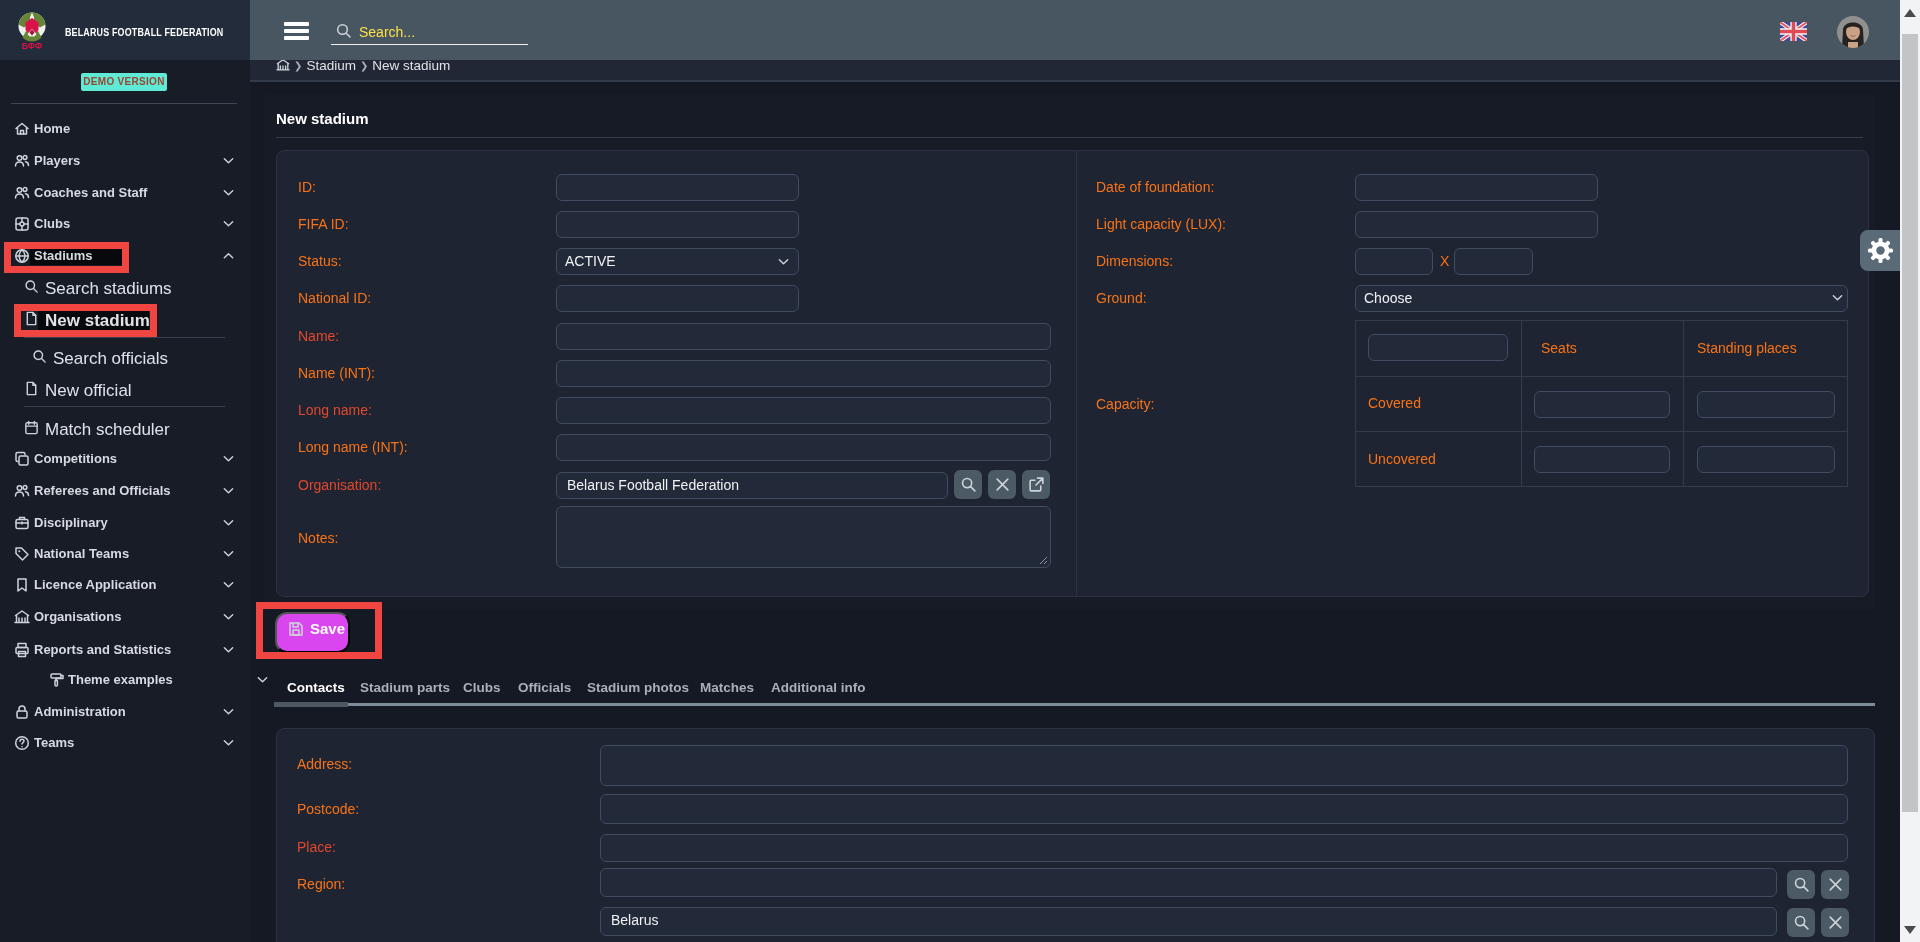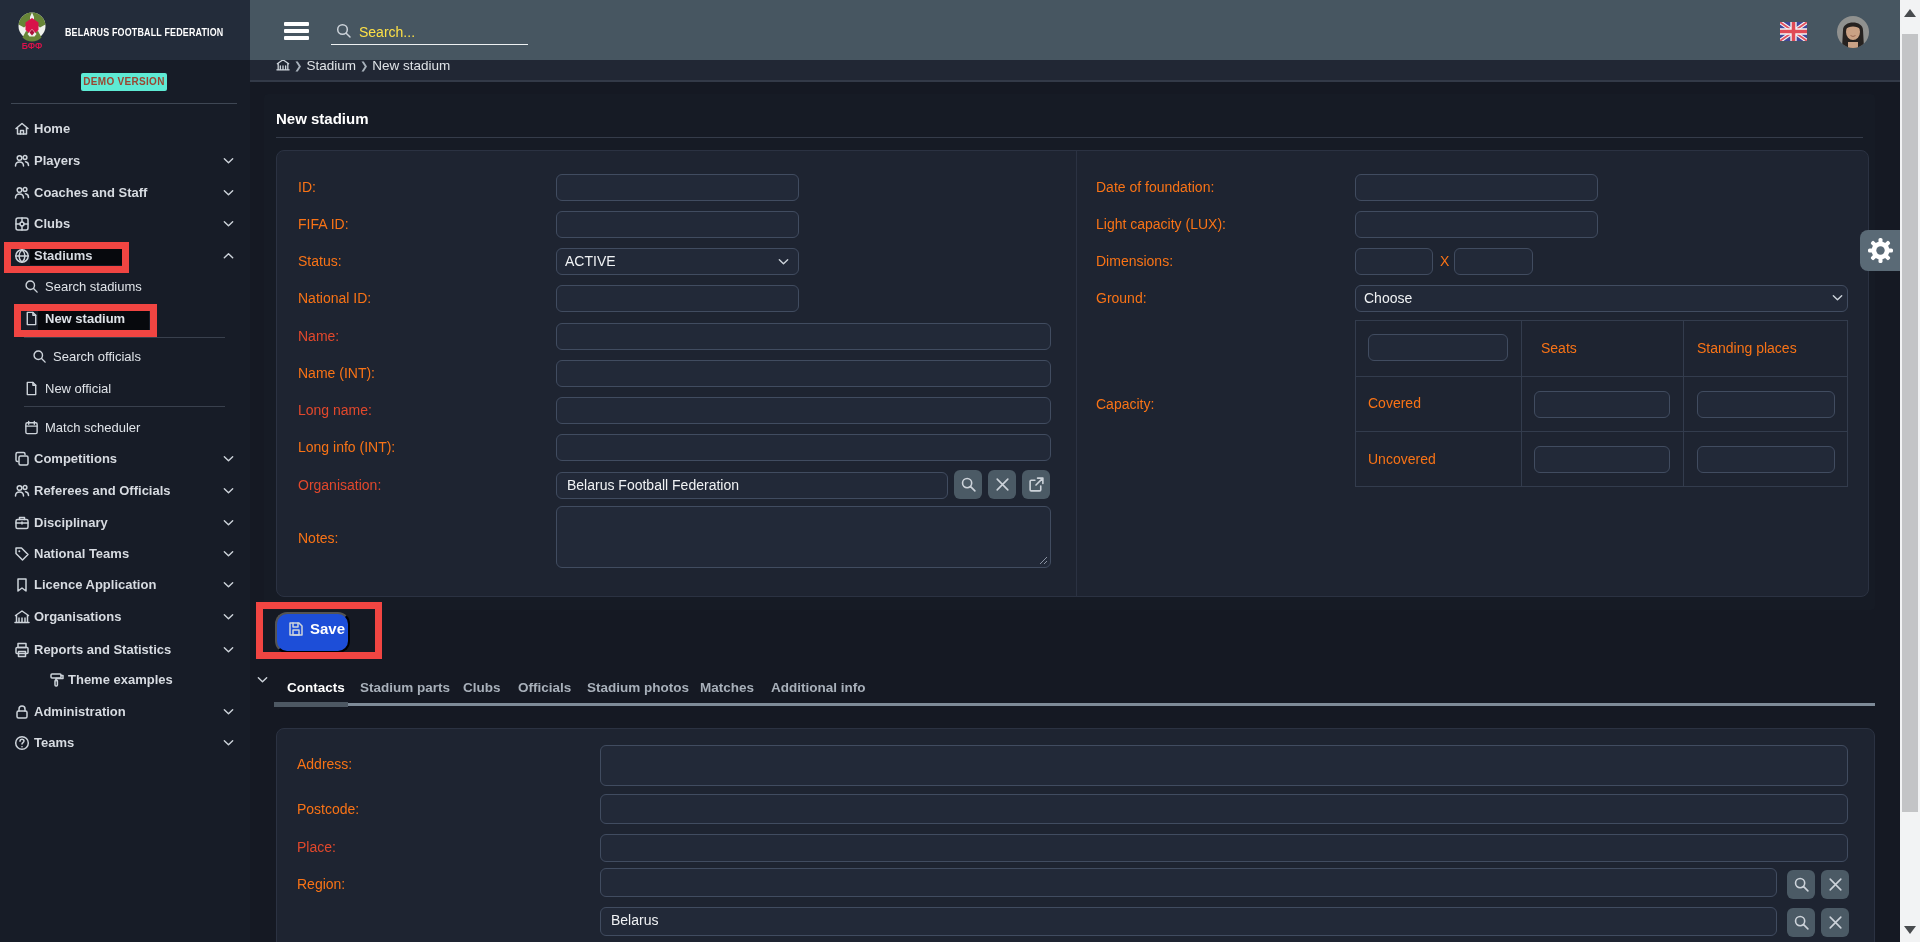--- a/index.html
+++ b/index.html
@@ -10,21 +10,21 @@
   #sidebar { position:absolute; left:0; top:0; width:250px; height:942px; background:#171c27; }
   #sidehead { position:absolute; left:0; top:0; width:250px; height:60px; background:#232c3a; }
   #sidehead .ttl { position:absolute; left:65px; top:26px; font-size:10.5px; white-space:nowrap; transform:scaleX(.85); transform-origin:left center; font-weight:bold; color:#fff; letter-spacing:.2px; }
   #demo { position:absolute; left:81px; top:73px; width:86px; height:18px; background:#5eead4; border-radius:2px;
     color:#9a4632; font-size:10px; font-weight:bold; text-align:center; line-height:18px; letter-spacing:.3px;}
   .sep1 { position:absolute; left:11px; width:226px; height:0; border-top:1px solid #3f4754; }
   .mi { position:absolute; left:0; width:250px; height:30px; color:#d7dbe1; font-size:13px; font-weight:bold; }
   .mi .ic { position:absolute; left:14px; top:7px; width:16px; height:16px; }
   .mi .lb { position:absolute; left:34px; top:7px; }
   .mi .ch { position:absolute; left:222px; top:8px; width:13px; height:13px; }
-  .smi { position:absolute; left:0; width:250px; height:30px; color:#dfe3e8; font-size:13px; font-weight:normal; }
+  .smi { position:absolute; left:0; width:250px; height:30px; color:#dfe3e8; font-size:17px; font-weight:normal; }
   .smi .ic { position:absolute; left:24px; top:7px; width:15px; height:15px; }
   .smi .lb { position:absolute; left:45px; top:7px; }
   .ssep { position:absolute; left:24px; width:201px; border-top:1px solid #39404d; }
   svg.ln { stroke:#cdd3da; fill:none; stroke-width:1.5; stroke-linecap:round; stroke-linejoin:round; }
   
   #topbar { position:absolute; left:250px; top:0; width:1650px; height:60px; background:#475661; z-index:5; }
   #crumbbar { position:absolute; left:250px; top:60px; width:1650px; height:22px; background:#212734; border-bottom:2px solid #333a48; z-index:0; }
   #topbar .bar { position:absolute; left:34px; width:25px; height:4px; background:#fff; border-radius:1px; }
   #search-line { position:absolute; left:81px; top:44px; width:197px; border-top:1.5px solid #eef1f2; }
   #searchtxt { position:absolute; left:109px; top:24px; color:#fde047; font-size:14px; }
@@ -41,21 +41,21 @@
   .flabel { position:absolute; color:#f97316; font-size:14px; }
   .rlabel { position:absolute; color:#e2482c; font-size:14px; }
   .inp { position:absolute; background:#222938; border:1px solid #414c60; border-radius:6px; height:27px; }
   .inp.val { color:#f0f2f4; font-size:14px; line-height:25px; padding-left:10px; }
   .selx { position:absolute; background:#222938; border:1px solid #414c60; border-radius:6px; height:27px;
     color:#f0f2f4; font-size:14px; line-height:25px; padding-left:8px; }
   .chev { position:absolute; width:13px; height:13px; }
   .ibtn { position:absolute; width:28px; height:29px; background:#4b5a65; border-radius:6px; }
   .ibtn svg { position:absolute; left:6px; top:6px; }
   
-  #save { position:absolute; left:275px; top:612px; width:75px; height:41px; background:#1d4ed8; border-radius:12px;
+  #save { position:absolute; left:275px; top:612px; width:75px; height:41px; background:#d946ef; border-radius:12px;
     color:#fff; font-size:15px; font-weight:bold; }
   
   .tab { position:absolute; top:680px; font-size:13.5px; font-weight:bold; color:#a8b0ba; }
   .tab.on { color:#fff; }
   #tabline { position:absolute; left:274px; top:703px; width:1601px; height:3px; background:#7e8b98; }
   #tabind { position:absolute; left:274px; top:702px; width:74px; height:5px; background:#4d5863; }
   
   #panel2 { position:absolute; left:276px; top:728px; width:1599px; height:240px; background:#1e2431;
     border:1px solid #2b3242; border-radius:8px; }
   
@@ -335,21 +335,21 @@
   </div>
 </div>
 <div id="form1">
 <div class="flabel" style="left:298px;top:179px;">ID:</div>
 <div class="flabel" style="left:298px;top:216px;">FIFA ID:</div>
 <div class="flabel" style="left:298px;top:253px;">Status:</div>
 <div class="flabel" style="left:298px;top:290px;">National ID:</div>
 <div class="rlabel" style="left:298px;top:328px;">Name:</div>
 <div class="flabel" style="left:298px;top:365px;">Name (INT):</div>
 <div class="rlabel" style="left:298px;top:402px;">Long name:</div>
-<div class="flabel" style="left:298px;top:439px;">Long info (INT):</div>
+<div class="flabel" style="left:298px;top:439px;">Long name (INT):</div>
 <div class="rlabel" style="left:298px;top:477px;">Organisation:</div>
 <div class="flabel" style="left:298px;top:530px;">Notes:</div>
 <div class="inp" style="left:556px;top:173.5px;width:243px;height:27px;"></div>
 <div class="inp" style="left:556px;top:210.5px;width:243px;height:27px;"></div>
 <div class="selx" style="left:556px;top:247.5px;width:243px;">ACTIVE</div>
 <svg class="chev ln" style="left:777px;top:255px;" width="13" height="13" viewBox="0 0 14 14" stroke-width="1.7" stroke="#e8ecee">
       <path d="M2.5 5 7 9.5 11.5 5"></path>
     </svg>
 <div class="inp" style="left:556px;top:285px;width:243px;height:27px;"></div>
 <div class="inp" style="left:556px;top:323px;width:495px;height:27px;"></div>

